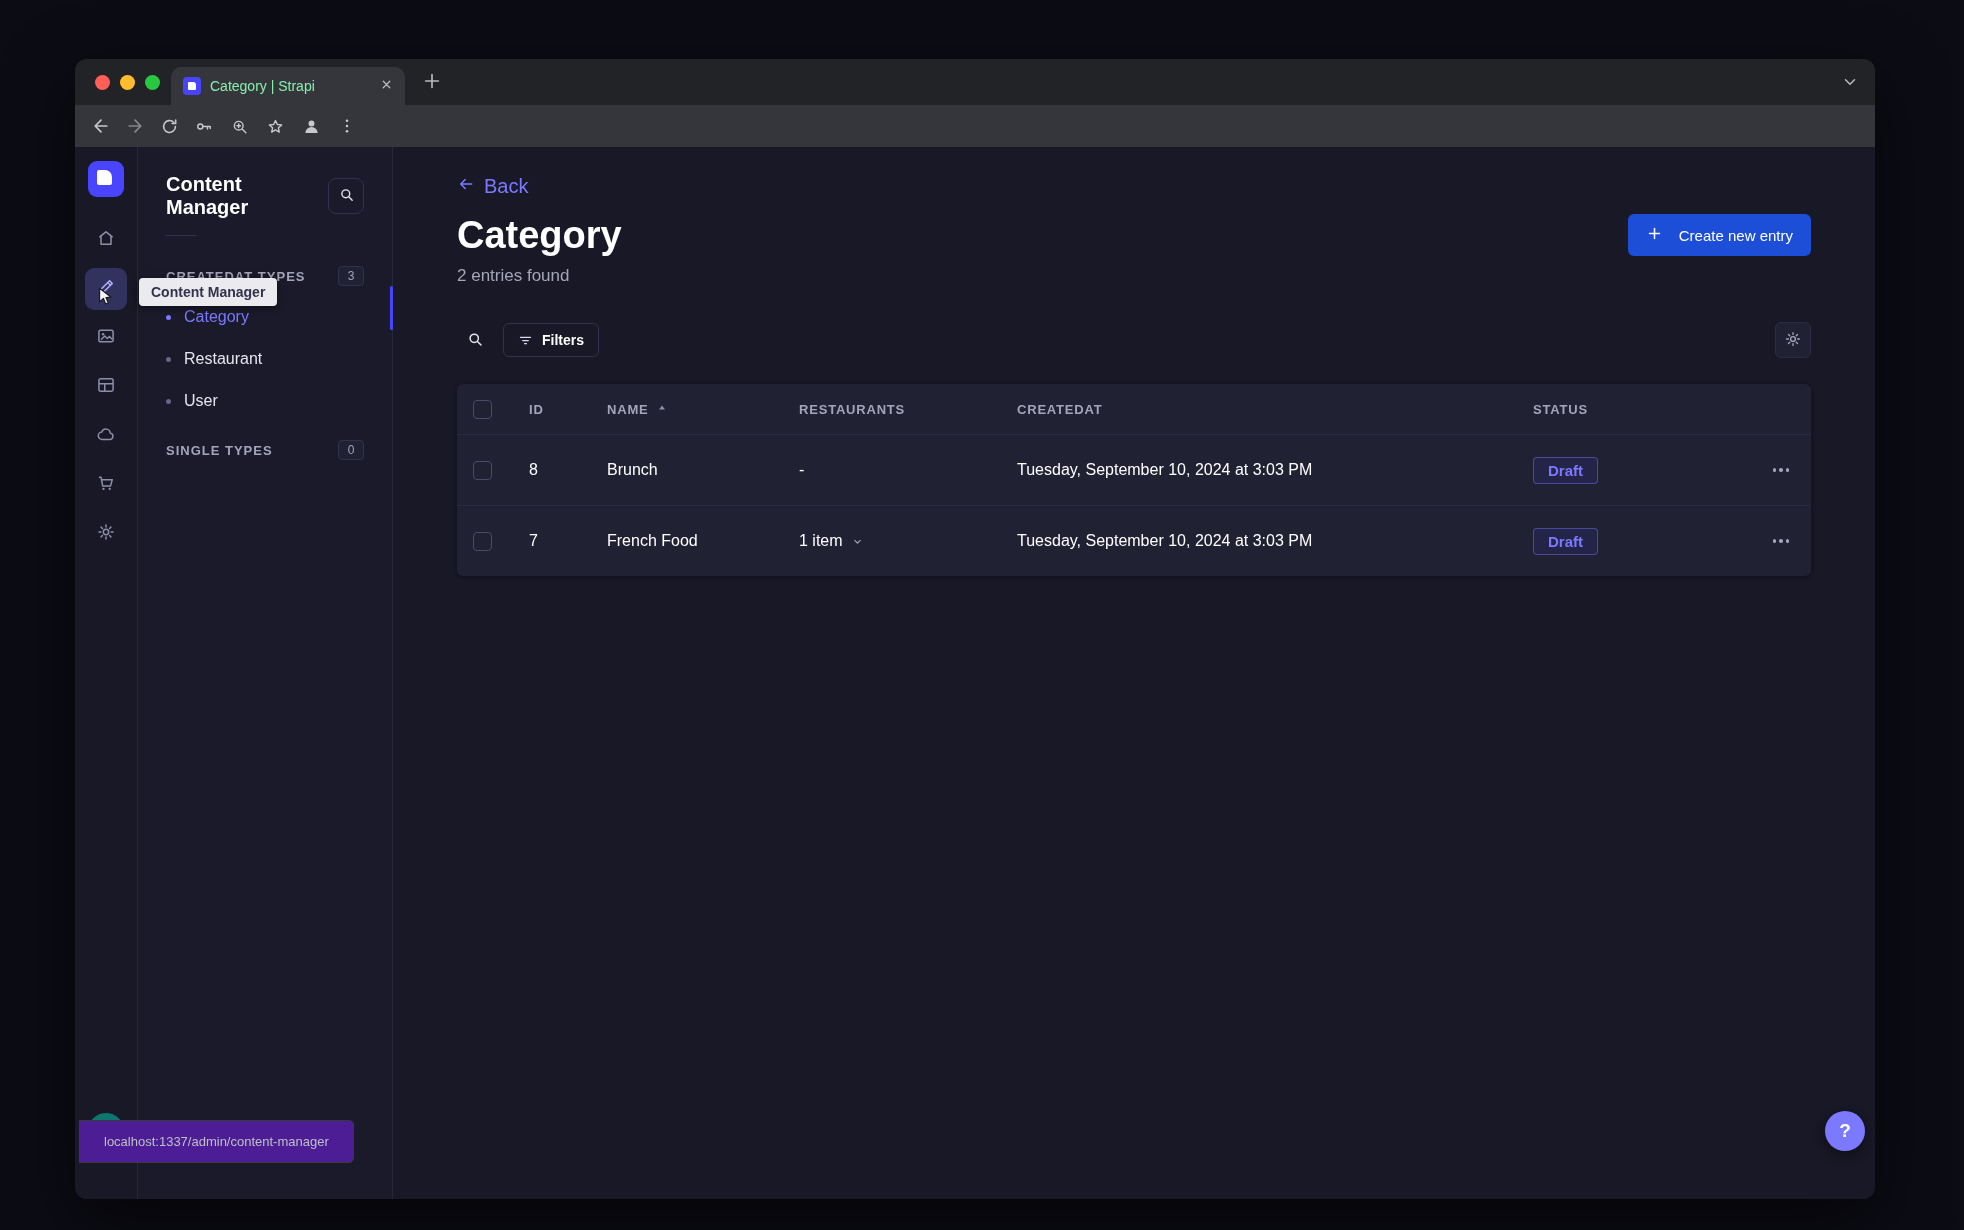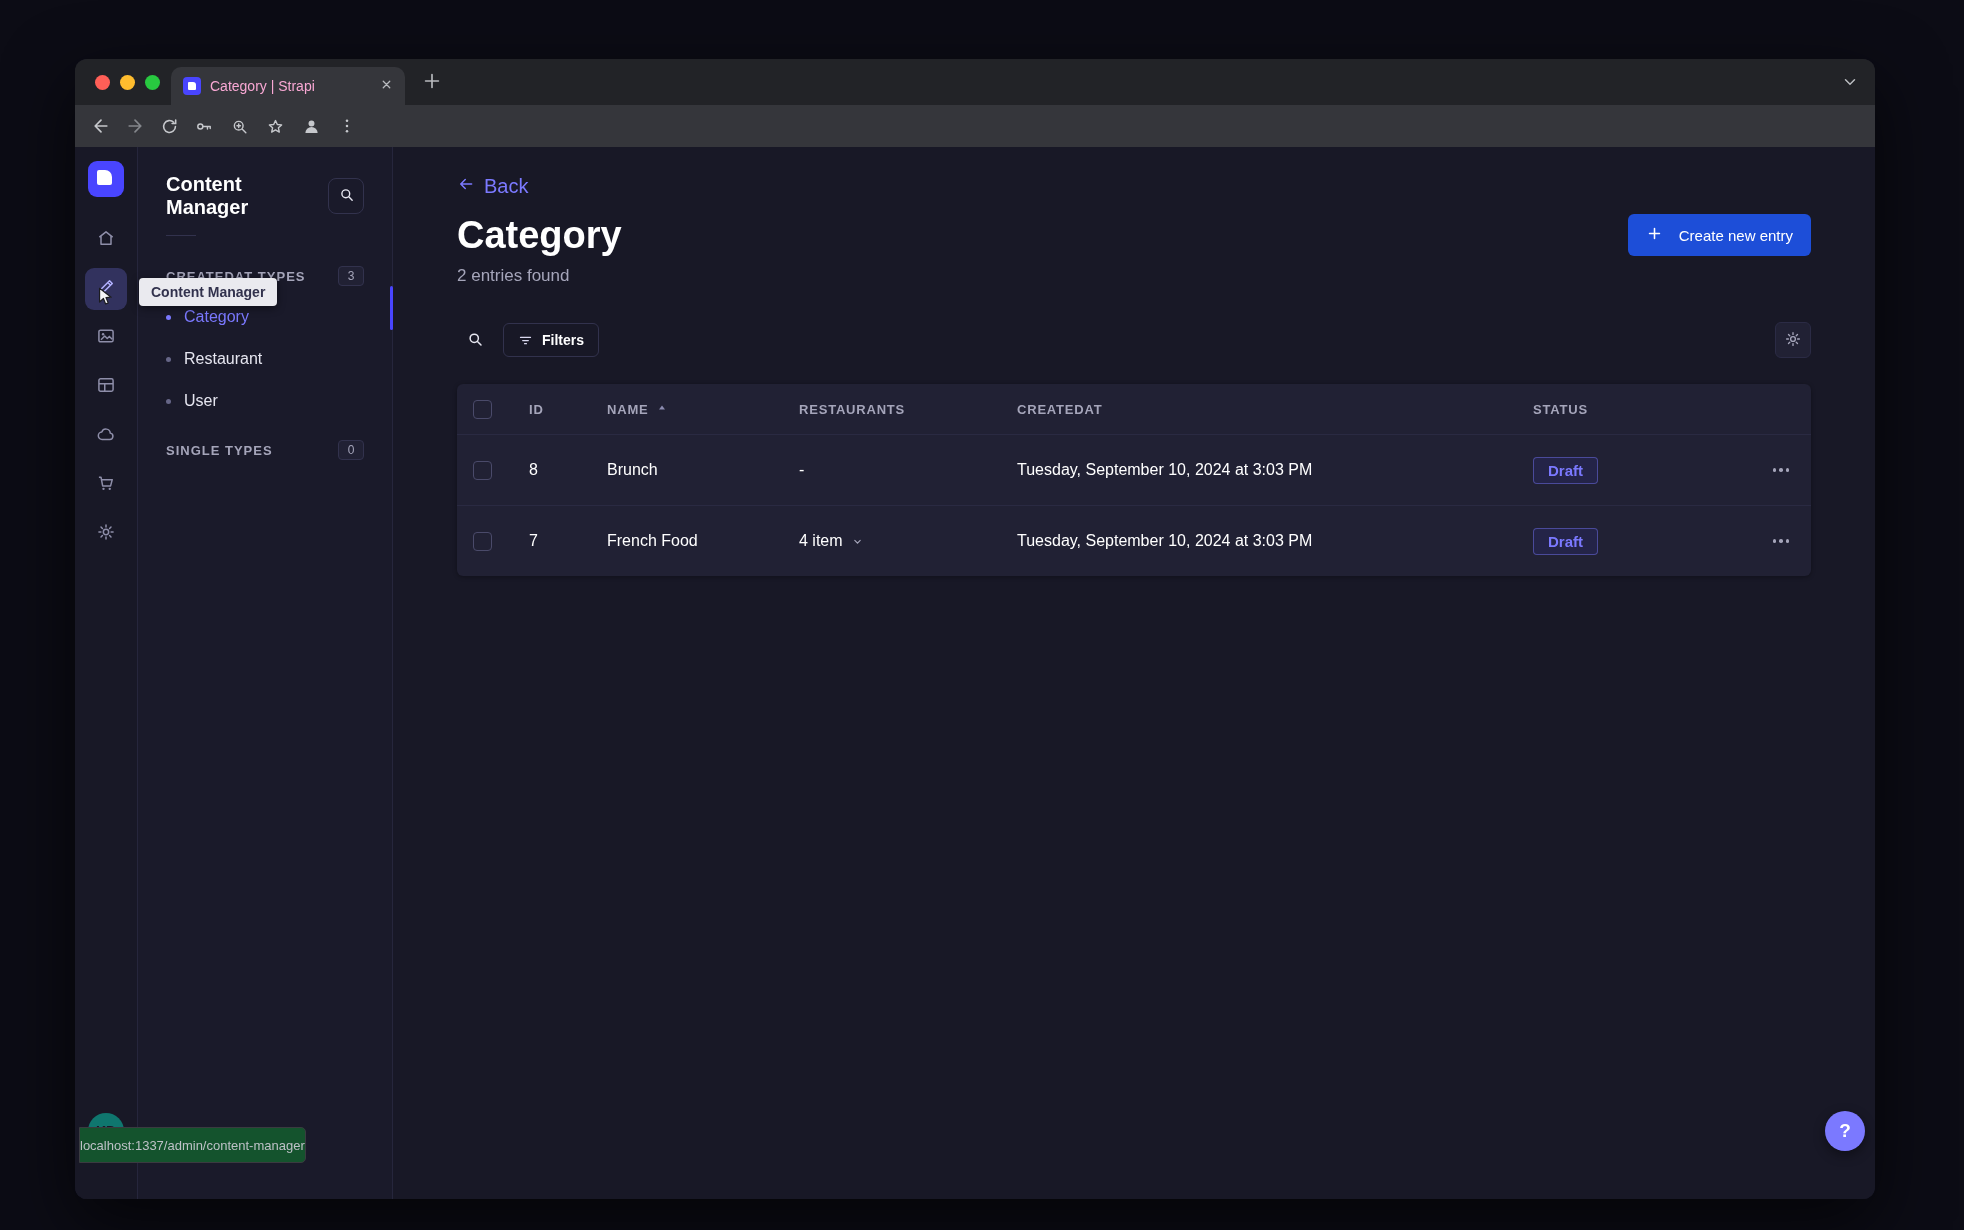--- a/index.html
+++ b/index.html
@@ -10,21 +10,21 @@
 
   
   .tabstrip { height:46px; background:#222327; position:relative; display:flex; align-items:center; }
   .lights { display:flex; gap:10px; margin-left:20px; }
   .light { width:15px; height:15px; border-radius:50%; }
   .light.red { background:#ff5f57; } .light.yellow { background:#febc2e; } .light.green { background:#28c840; }
   .tab { position:absolute; left:96px; bottom:0; width:234px; height:38px; background:#35363b;
          border-radius:10px 10px 0 0; display:flex; align-items:center; gap:9px; padding:0 12px; }
   .favicon { width:18px; height:18px; border-radius:4px; background:#4945ff; position:relative; flex:0 0 auto; }
   .favicon::after { content:""; position:absolute; left:5px; top:5px; width:8px; height:8px; background:#fff; border-radius:1px 3px 1px 1px; }
-  .tab-title { font-size:14px; color:#f9a8d4; white-space:nowrap; overflow:hidden; flex:1; }
+  .tab-title { font-size:14px; color:#86efac; white-space:nowrap; overflow:hidden; flex:1; }
   .tab-close { color:#b9bbbf; flex:0 0 auto; cursor:default; }
   .newtab { position:absolute; left:346px; top:11px; color:#b9bbbf; }
   .strip-chevron { position:absolute; right:16px; top:14px; color:#b9bbbf; }
 
   .toolbar { height:42px; background:#35363b; display:flex; align-items:center; padding:0 10px; gap:2px; }
   .nav-btn { width:32px; height:32px; display:flex; align-items:center; justify-content:center; color:#c6c8cc; border-radius:50%; }
   .nav-btn.dim { color:#84878c; }
   .omnibox { flex:1; height:30px; margin:0 8px; background:#202125; border-radius:15px; display:flex; align-items:center; gap:9px; padding:0 13px; overflow:hidden; }
   .url { font-size:14px; color:#cdced2; white-space:nowrap; overflow:hidden; }
   .right-icons { display:flex; align-items:center; gap:4px; }
@@ -83,21 +83,21 @@
   .td { font-size:16px; color:#fff; display:flex; align-items:center; gap:8px; min-width:0; }
   .checkbox { width:19px; height:19px; border:1px solid #4a4a6a; border-radius:4px; background:transparent; }
   .sort-tri { color:#8c8cb0; }
   .badge-draft { display:inline-flex; align-items:center; padding:4px 14px; background:rgba(73,69,255,.10);
                  border:1px solid rgba(123,121,255,.45); border-radius:4px; color:#7b79ff; font-size:15px; font-weight:bold; }
   .dots-btn { display:flex; gap:3px; justify-self:end; padding:6px; }
   .dots-btn i { width:3.5px; height:3.5px; border-radius:50%; background:#a5a5ba; }
 
   .help-fab { position:absolute; left:1750px; top:1052px; width:40px; height:40px; border-radius:50%; background:#7b79ff; color:#fff;
               font-size:19px; font-weight:bold; display:flex; align-items:center; justify-content:center; box-shadow:0 4px 12px rgba(0,0,0,.4); z-index:30; }
-  .status-bubble { position:absolute; left:4px; bottom:36px; height:36px; padding:0 0; background:#14532d; border:1px solid #3a3b40;
+  .status-bubble { position:absolute; left:4px; bottom:36px; height:43px; padding:0 24px; background:#4c1d95; border:1px solid #3a3b40;
                    border-radius:0 5px 5px 0; color:#bdc1c6; font-size:13px; display:flex; align-items:center; z-index:35; white-space:nowrap; }
 </style>
 </head>
 <body>
 
 <div class="window">
 
   <div class="tabstrip">
     <div class="lights">
       <span class="light red"></span>
@@ -378,21 +378,21 @@
           </div>
         </div>
 
         <div class="tr row">
           <div class="td">
               <span class="checkbox"></span>
             </div>
           <div class="td">7</div>
           <div class="td">French Food</div>
           <div class="td">
-            <span>4 item</span>
+            <span>1 item</span>
             <span style="display:flex; color:#a5a5ba;">
               <svg width="13" height="13" viewBox="0 0 24 24" fill="none" stroke="currentColor" stroke-width="2.2" stroke-linecap="round">
                   <path d="M7 10l5 5 5-5"></path>
                 </svg>
             </span>
           </div>
           <div class="td">Tuesday, September 10, 2024 at 3:03 PM</div>
           <div class="td">
               <span class="badge-draft">Draft</span>
             </div>

